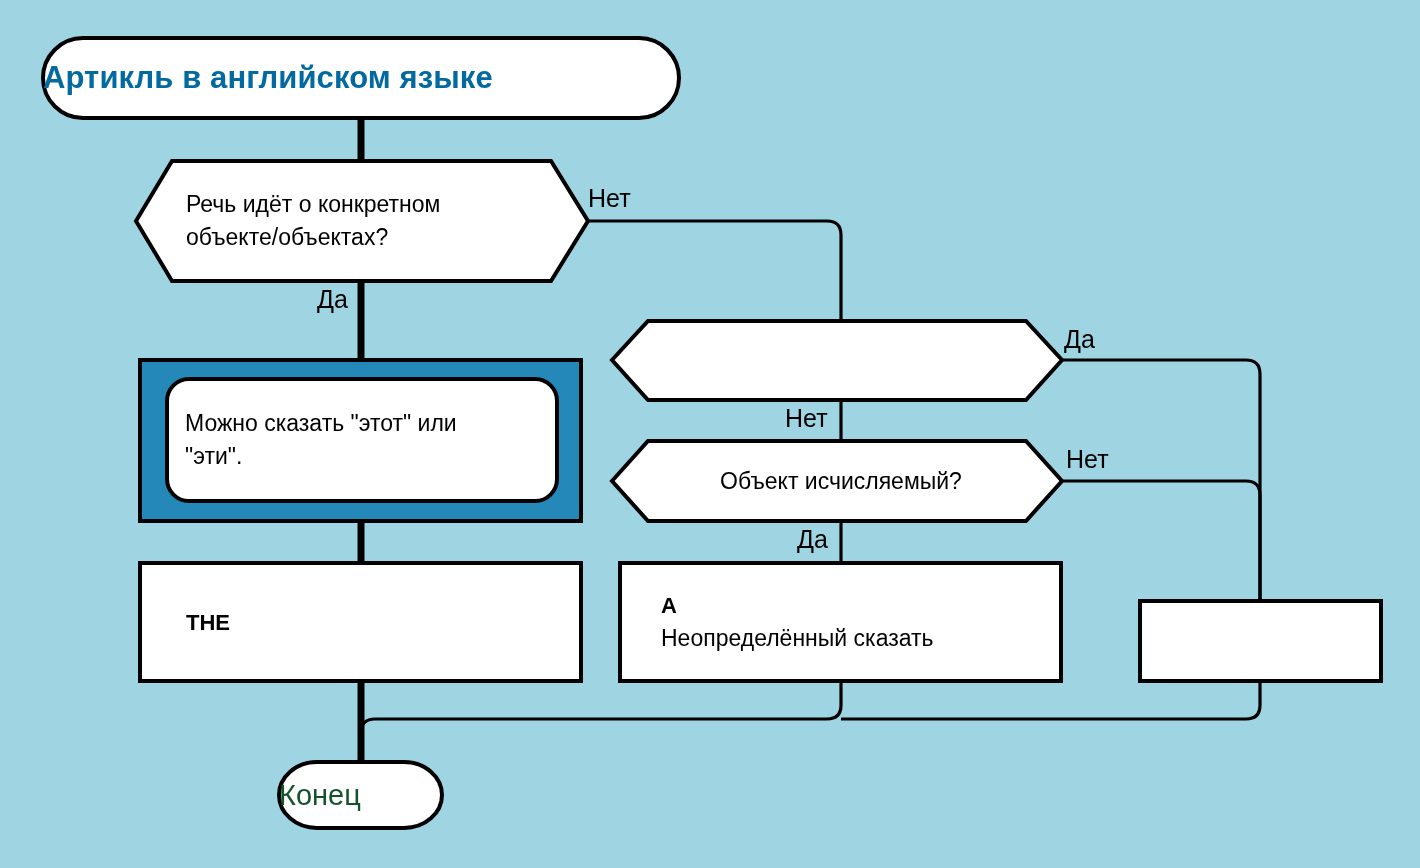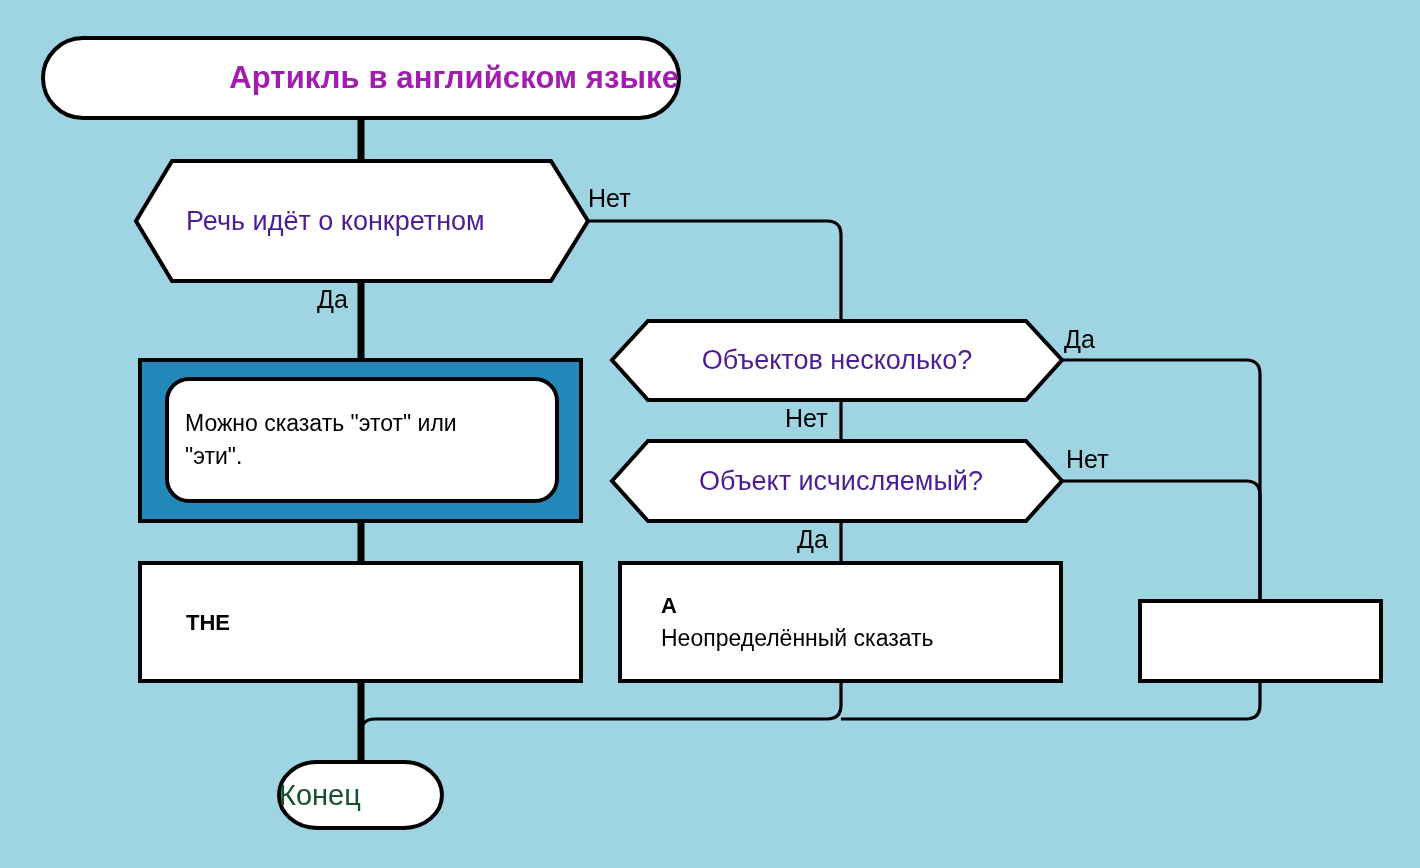--- a/index.html
+++ b/index.html
@@ -28,27 +28,27 @@
     position: absolute;
     box-sizing: border-box;
     display: flex;
     flex-direction: column;
     justify-content: center;
     pointer-events: none;
   }
   .title-txt {
     font-size: 31px;
     font-weight: bold;
-    color: #a21caf;
-    text-align: right;
+    color: #0369a1;
+    text-align: left;
     letter-spacing: 0.1px;
   }
   .hex-txt {
-    font-size: 27px;
-    color: #4c1d95;
+    font-size: 23px;
+    color: #000000;
     line-height: 1.42;
   }
   .hex-txt.center { text-align: center; }
   .proc-txt {
     font-size: 23px;
     color: #000;
     line-height: 1.42;
   }
   .res-head {
     font-size: 22px;
@@ -129,28 +129,26 @@
 
     <rect x="279" y="762" rx="38" ry="38" width="163" height="66" fill="#ffffff" stroke="#000000" stroke-width="4"></rect>
   </svg>
 
   <div class="node-text" style="left:43px; top:38px; width:636px; height:80px;">
     <div class="title-txt">Артикль в английском языке</div>
   </div>
 
   <div class="node-text" style="left:186px; top:161px; width:370px; height:120px;">
     <div class="hex-txt">Речь идёт о конкретном</div>
+    <div class="hex-txt">объекте/объектах?</div>
   </div>
 
   <div class="edge-label" style="left:588px; top:184px;">Нет</div>
   <div class="edge-label" style="left:317px; top:285px;">Да</div>
 
-  <div class="node-text" style="left:648px; top:321px; width:378px; height:79px;">
-    <div class="hex-txt center">Объектов несколько?</div>
-  </div>
 
   <div class="edge-label" style="left:1064px; top:325px;">Да</div>
   <div class="edge-label" style="left:785px; top:404px;">Нет</div>
 
   <div class="node-text" style="left:652px; top:441px; width:378px; height:80px;">
     <div class="hex-txt center">Объект исчисляемый?</div>
   </div>
 
   <div class="edge-label" style="left:1066px; top:445px;">Нет</div>
   <div class="edge-label" style="left:797px; top:525px;">Да</div>

